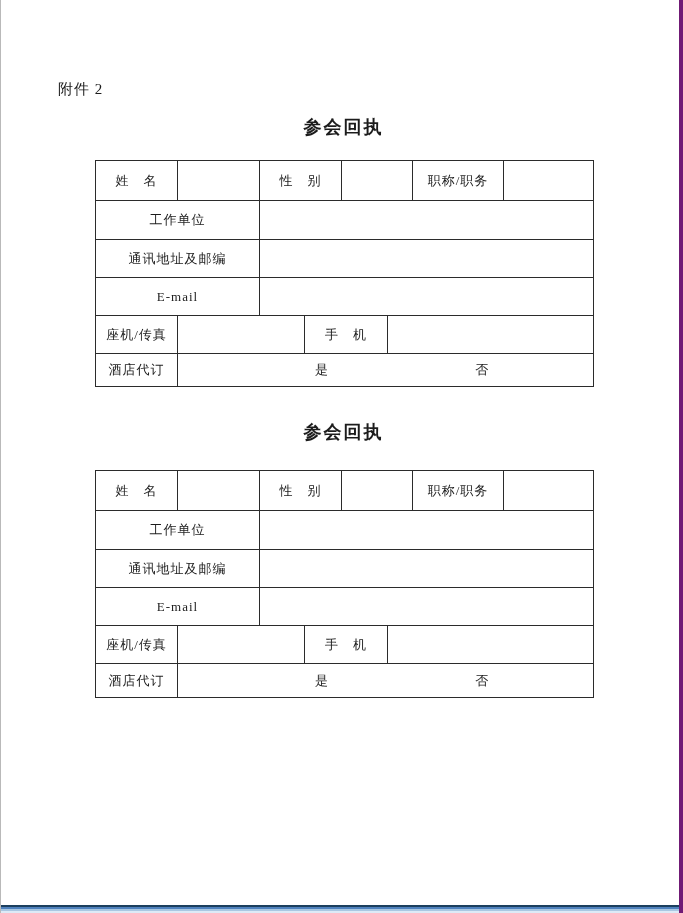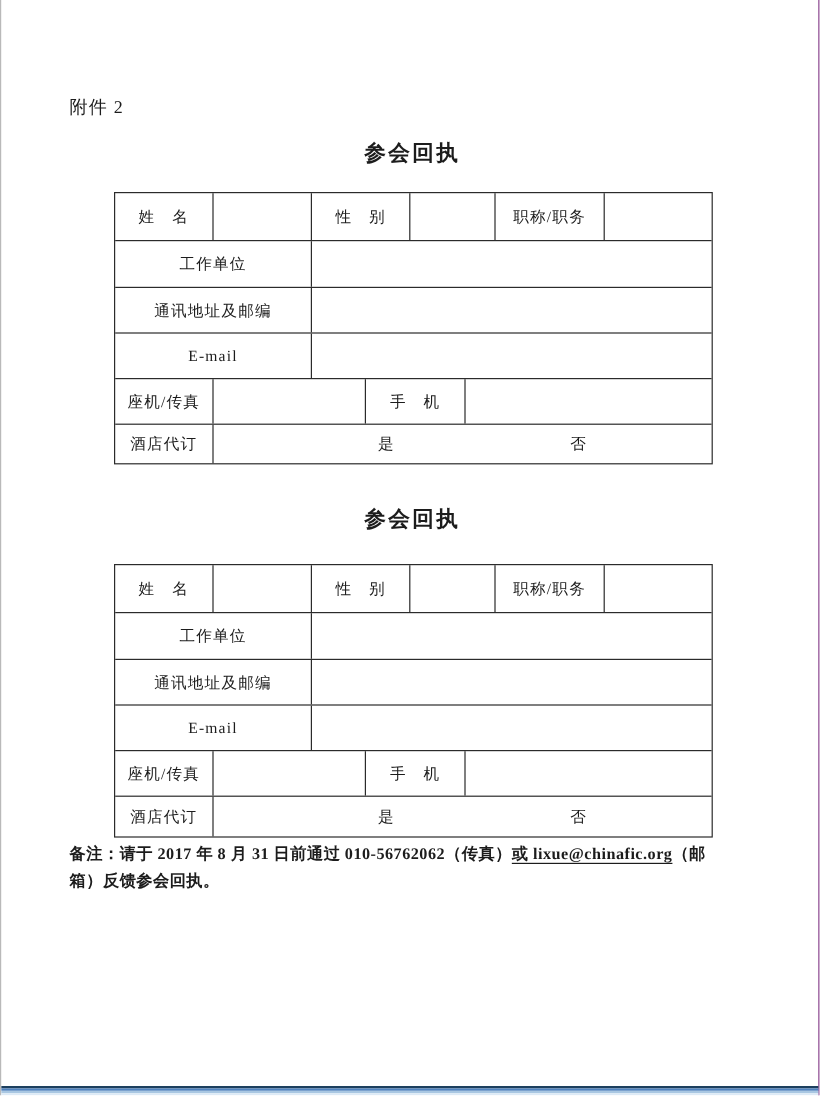--- a/index.html
+++ b/index.html
@@ -1,21 +1,21 @@
 <!DOCTYPE html>
 <html><head>
 <meta charset="utf-8">
 <style>
   html,body{margin:0;padding:0;background:#ffffff;}
   .page{
     position:relative;
     width:683px;height:913px;
     background:#ffffff;
     border-left:1px solid #b9b9b9;
-    border-right:1px solid #701a75;
+    border-right:4px solid #701a75;
     box-sizing:border-box;
     overflow:hidden;
     font-family:"Liberation Serif","DejaVu Serif",serif;
     color:#1c1c1c;
   }
   .attachment{
     position:absolute;left:57px;top:80px;
     font-size:15px;letter-spacing:1px;
   }
   .title{
@@ -130,24 +130,20 @@
     </div>
     <div class="frow" style="height:33px;">
       <div class="fcell" style="flex:0 0 82px;">酒店代订</div>
       <div class="fcell yn-cell" style="flex:1;">
         <span class="yn yes">是</span>
         <span class="yn no">否</span>
       </div>
     </div>
   </div>
 
-  <div class="note">
-    <span>备注：请于 2017 年 8 月 31 日前通过 010-56762062（传真）</span><span class="u">或 lixue@chinafic.org</span><span>（邮</span><br>
-    <span>箱）反馈参会回执。</span>
-  </div>
 
   <div class="win-edge">
     <div class="e1" style="background:#1c3f5e;"></div>
     <div class="e2" style="background:#4f81bd;"></div>
     <div class="e3" style="background:#a9c7e2;"></div>
     <div class="e4" style="background:#ddeaf6;"></div>
   </div>
 
 </div>
 

